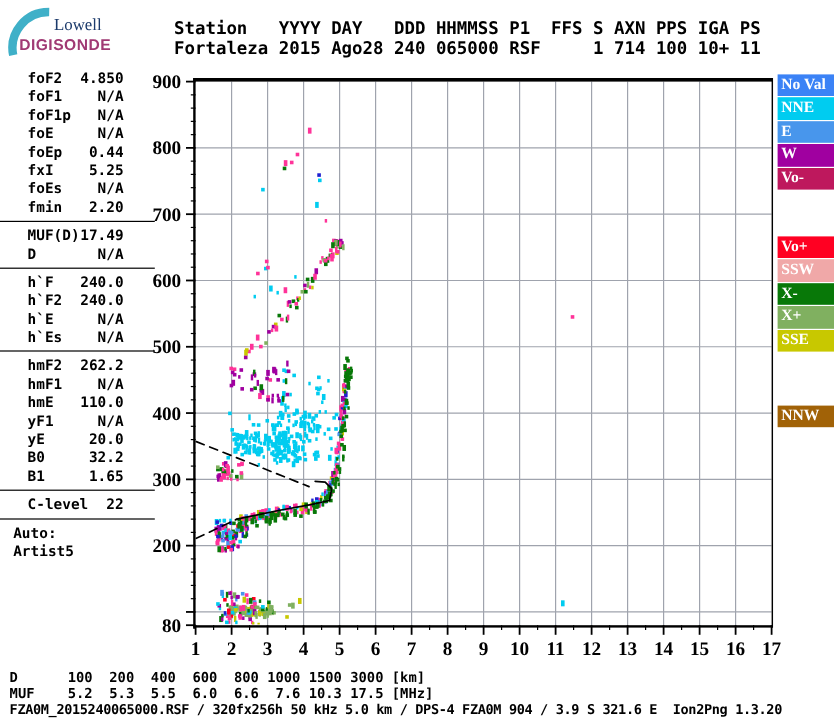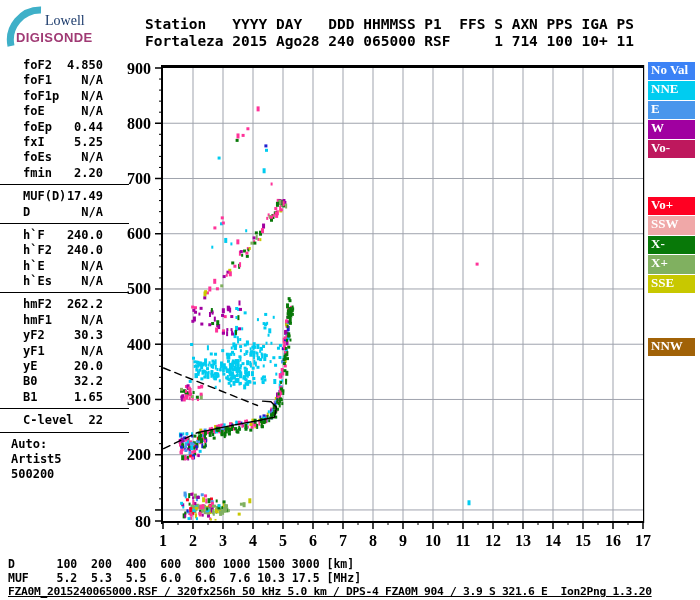--- a/index.html
+++ b/index.html
@@ -24,21 +24,21 @@
 
   
   .legend{position:absolute;left:648px;top:62px;width:47px;}
   .leg-item{height:18.4px;line-height:18.5px;margin-bottom:1px;color:#ffffff;
             font:bold 13px "Liberation Serif","DejaVu Serif",serif;padding-left:3px;box-sizing:border-box;}
 
   
   .ftable{position:absolute;left:4px;top:554px;font:bold 11.5px "DejaVu Sans Mono",monospace;
           line-height:13.5px;white-space:pre;color:#000;}
   .fstatus{position:absolute;left:4px;top:581px;font:bold 11.3px "DejaVu Sans Mono",monospace;
-           white-space:pre;color:#000;letter-spacing:-0.3px;text-decoration:underline;}
+           white-space:pre;color:#000;letter-spacing:-0.3px;}
 
   svg text{font-family:"Liberation Serif","DejaVu Serif",serif;}
 </style>
 </head>
 <body>
 
 <div class="logo">
   <svg width="110" height="44" viewBox="0 0 110 44">
     <path d="M36,4 A30,30 0 0,0 6,40" fill="none" stroke="#3FB0C8" stroke-width="7"></path>
     <text x="40" y="19" font-size="14" fill="#1B3A6B" id="logo-l1">Lowell</text>
@@ -111,22 +111,22 @@
     <div class="psep"></div>
     <div class="prow">
       <span class="lab">hmF2</span>
       <span>262.2</span>
     </div>
     <div class="prow">
       <span class="lab">hmF1</span>
       <span>N/A</span>
     </div>
     <div class="prow">
-      <span class="lab">yF2</span>
-      <span>30.3</span>
+      <span class="lab">hmE</span>
+      <span>110.0</span>
     </div>
     <div class="prow">
       <span class="lab">yF1</span>
       <span>N/A</span>
     </div>
     <div class="prow">
       <span class="lab">yE</span>
       <span>20.0</span>
     </div>
     <div class="prow">
@@ -138,21 +138,20 @@
       <span>1.65</span>
     </div>
     <div class="psep"></div>
     <div class="prow">
       <span class="lab">C-level</span>
       <span>22</span>
     </div>
     <div class="psep"></div>
     <div class="auto-row">Auto:</div>
     <div class="auto-row">Artist5</div>
-    <div class="auto-row">500200</div>
   </div>
 
 <svg id="plot" width="700" height="600" viewBox="0 0 700 600" style="position:absolute;left:0;top:0;">
     <line x1="193" y1="68" x2="193" y2="521" stroke="#9FA3AD" stroke-width="1"></line>
     <line x1="223" y1="68" x2="223" y2="521" stroke="#9FA3AD" stroke-width="1"></line>
     <line x1="253" y1="68" x2="253" y2="521" stroke="#9FA3AD" stroke-width="1"></line>
     <line x1="283" y1="68" x2="283" y2="521" stroke="#9FA3AD" stroke-width="1"></line>
     <line x1="313" y1="68" x2="313" y2="521" stroke="#9FA3AD" stroke-width="1"></line>
     <line x1="343" y1="68" x2="343" y2="521" stroke="#9FA3AD" stroke-width="1"></line>
     <line x1="373" y1="68" x2="373" y2="521" stroke="#9FA3AD" stroke-width="1"></line>

